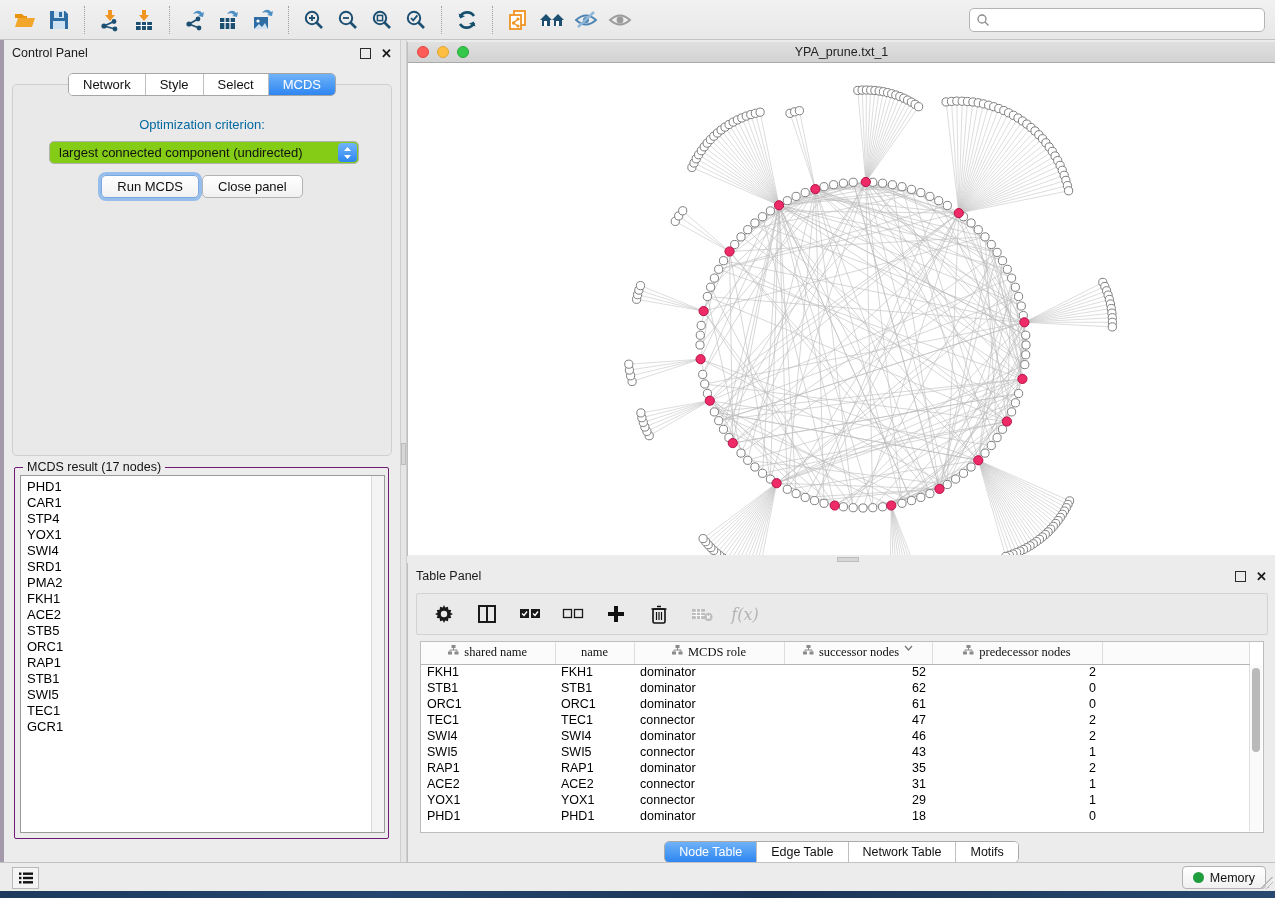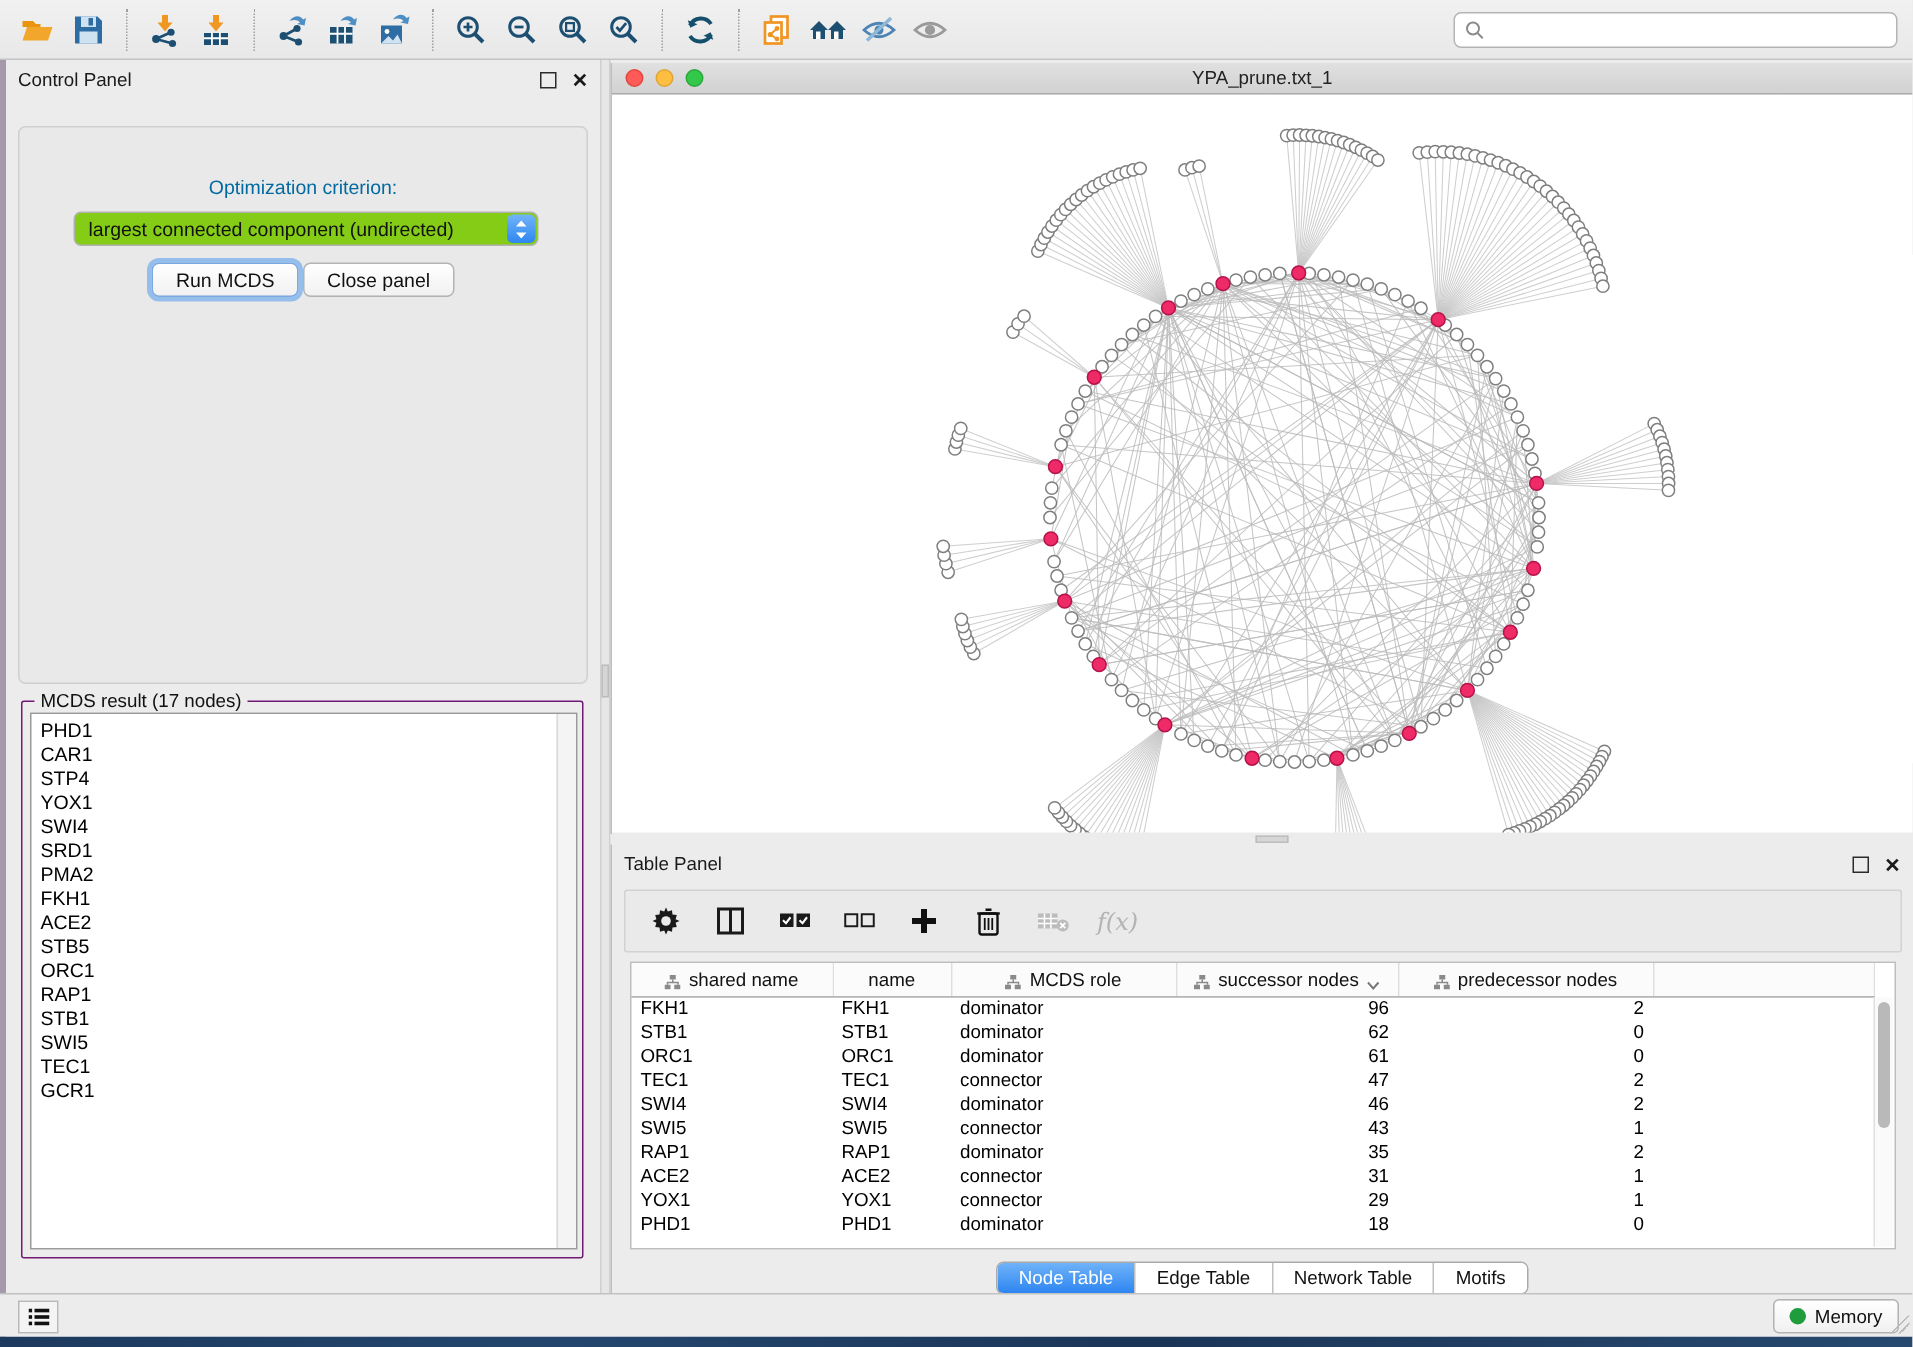--- a/index.html
+++ b/index.html
@@ -95,21 +95,21 @@
   .fx { font-family:"DejaVu Serif", serif; font-style:italic; font-size:16px; color:#b3b3b3; }
 
   .data-table { position:absolute; left:12px; top:78px; width:844px; height:192px;
     background:#fff; border:1px solid #bdbdbd; }
   .dt-scroll { position:absolute; right:1px; top:23px; width:13px; height:166px;
     background:#fafafa; border-left:1px solid #e0e0e0; }
   .dt-thumb { position:absolute; left:2px; top:3px; width:8px; height:84px; background:#b9b9b9; border-radius:4px; }
   table.grid { border-collapse:collapse; table-layout:fixed; width:828px; font-size:12.5px; }
   table.grid th { height:22px; font-weight:normal; background:#fbfbfb; color:#111;
     border-right:1px solid #dedede; border-bottom:1px solid #b5b5b5; position:relative; }
-  table.grid th .th-inner { display:flex; align-items:flex-end; justify-content:center; gap:5px; }
+  table.grid th .th-inner { display:flex; align-items:flex-start; justify-content:center; gap:5px;font-family:Liberation Serif, serif; }
   table.grid td { height:16px; padding:0 6px; color:#000; white-space:nowrap; overflow:hidden; }
   td.num { text-align:right; padding-right:10px; }
   col.c1{width:134px} col.c2{width:79px} col.c3{width:150px} col.c4{width:148px} col.c5{width:170px} col.c6{width:147px}
 
   .tp-tabs { position:absolute; left:0; top:278px; width:100%; display:flex; justify-content:center; }
   .tp-tabgroup { display:inline-flex; border:1px solid #aaa; border-radius:5px; overflow:hidden; background:#fff; }
   .tp-tab { padding:3px 14px; font-size:12.5px; color:#111; border-left:1px solid #bfbfbf; background:#fff; }
   .tp-tab:first-child { border-left:none; }
   .tp-tab.selected { background:linear-gradient(#6fb2f8,#2e86f1); color:#fff; }
 
@@ -271,20 +271,26 @@
 <div class="desktop-bottom"></div>
 
 <div class="control-panel">
   <div class="panel-header">
     <span class="panel-title">Control Panel</span>
     <span class="spacer"></span>
     <span class="float-btn"></span>
     <span class="close-btn">✕</span>
   </div>
 
+  <div class="cp-tabs">
+    <div class="cp-tab">Network</div>
+    <div class="cp-tab">Style</div>
+    <div class="cp-tab">Select</div>
+    <div class="cp-tab selected">MCDS</div>
+  </div>
 
   <div class="tab-pane">
     <div class="opt-label">Optimization criterion:</div>
     <div class="dropdown">
       <span>largest connected component (undirected)</span>
       <span class="dd-stepper">
         <svg width="9" height="14" viewBox="0 0 9 14">
           <path d="M4.5 1 L8 5 H1 z" fill="#fff"></path>
           <path d="M4.5 13 L1 9 H8 z" fill="#fff"></path>
         </svg>
@@ -1101,21 +1107,21 @@
               </span>
             </th>
         <th></th>
       </tr>
       </thead>
       <tbody>
       <tr>
             <td>FKH1</td>
             <td>FKH1</td>
             <td>dominator</td>
-            <td class="num">96</td>
+            <td class="num">52</td>
             <td class="num">2</td>
             <td></td>
           </tr>
       <tr>
             <td>STB1</td>
             <td>STB1</td>
             <td>dominator</td>
             <td class="num">62</td>
             <td class="num">0</td>
             <td></td>

